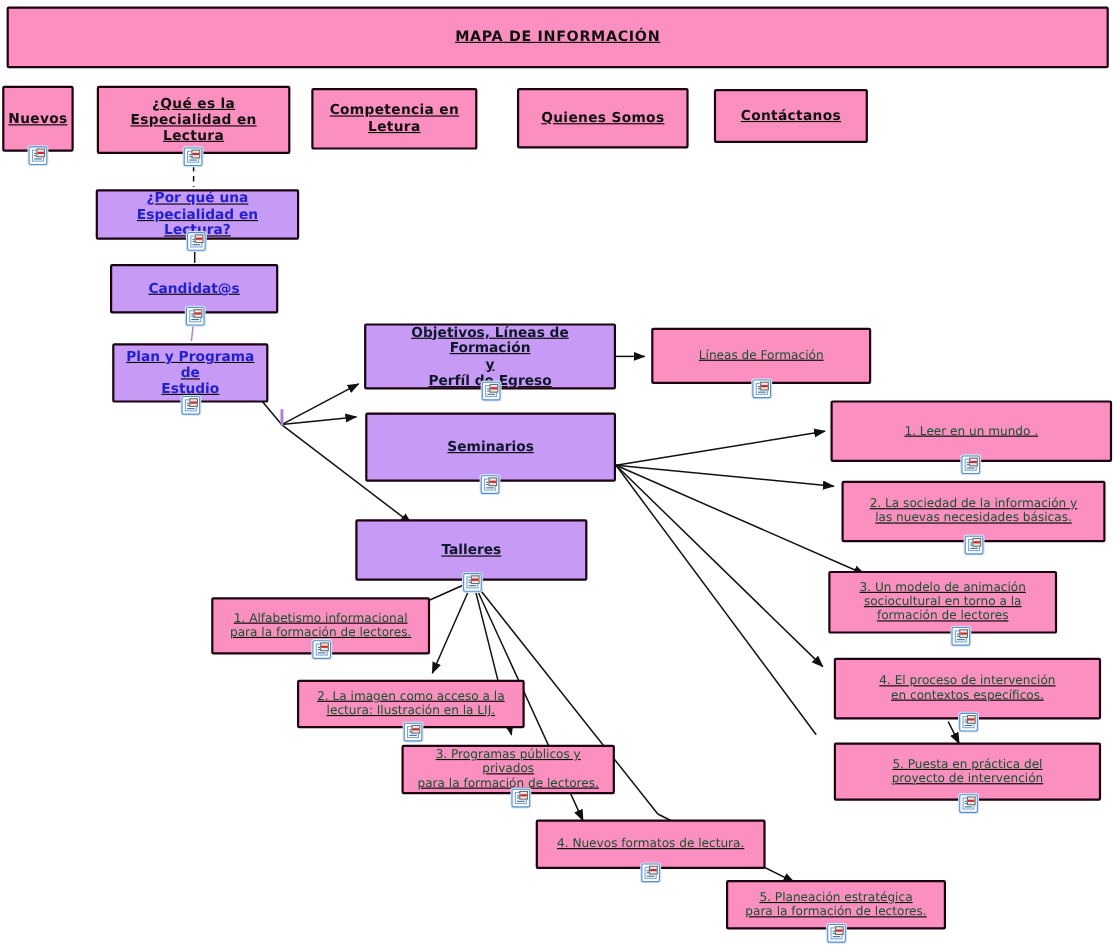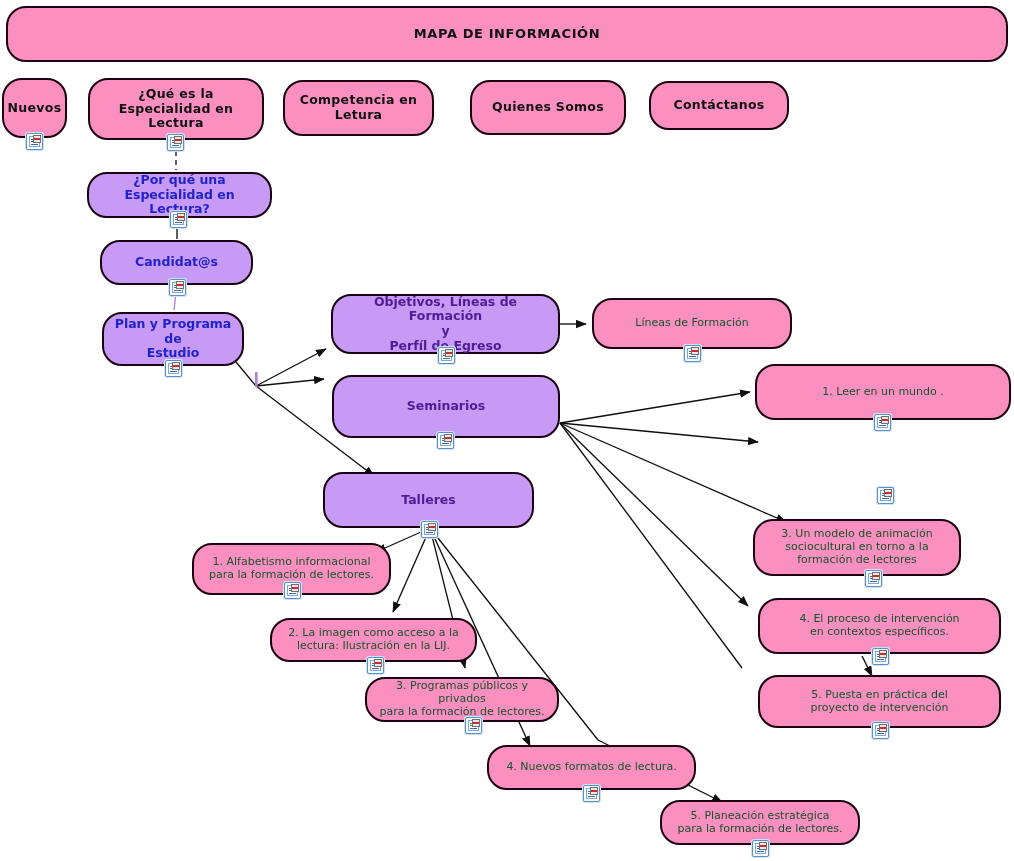--- a/index.html
+++ b/index.html
@@ -7,46 +7,47 @@
     font-family:"DejaVu Sans", sans-serif;
     width:1014px;height:861px;position:relative;overflow:hidden;
   }
   #canvas{position:absolute;left:0;top:0;width:1014px;height:861px;}
   svg#wires{position:absolute;left:0;top:0;width:1014px;height:861px;pointer-events:none;}
 
   .node{
     position:absolute;
     box-sizing:border-box;
     border:2px solid #1a0010;
-    border-radius:20px;
+    border-radius:2px;
     display:flex;align-items:center;justify-content:center;
     text-align:center;
     line-height:1.18;
     z-index:3;
+    text-decoration:underline;
   }
   .node .lbl{display:block;padding:0 6px;}
 
   
   .pink{background:#fb90c0;}
   .purple{background:#c79bf5;}
 
   .nav-style{
     color:#111111;
     font-weight:bold;
     font-size:12.5px;
     font-family:"DejaVu Sans", sans-serif;
     letter-spacing:.3px;
   }
   .banner-style{
     color:#111111;font-weight:bold;font-size:13px;letter-spacing:.6px;
   }
   .purple-style{
     color:#2222cc;font-weight:bold;font-size:12.5px;
   }
-  .purple-style.light{color:#4c1d95;}
+  .purple-style.light{color:#0f172a;}
   .pink-style{
     color:#14532d;font-weight:normal;font-size:11px;
   }
 
   
   .doc-icon{
     position:absolute;
     width:17px;height:17px;
     box-sizing:border-box;
     background:#fdfdfd;
@@ -262,20 +263,24 @@
   <div class="doc-icon" style="left:874px;top:414px;">
     <span class="sheet">
         <i></i>
         <i></i>
         <i></i>
         <i class="s"></i>
       </span>
     <span class="chip"></span>
   </div>
 
+  <div class="node pink" style="left:765px;top:437px;width:240px;height:56px;">
+    <span class="lbl pink-style" style="white-space:pre-line;">2. La sociedad de la información y
+las nuevas necesidades básicas.</span>
+  </div>
   <div class="doc-icon" style="left:877px;top:487px;">
     <span class="sheet">
         <i></i>
         <i></i>
         <i></i>
         <i class="s"></i>
       </span>
     <span class="chip"></span>
   </div>
 

